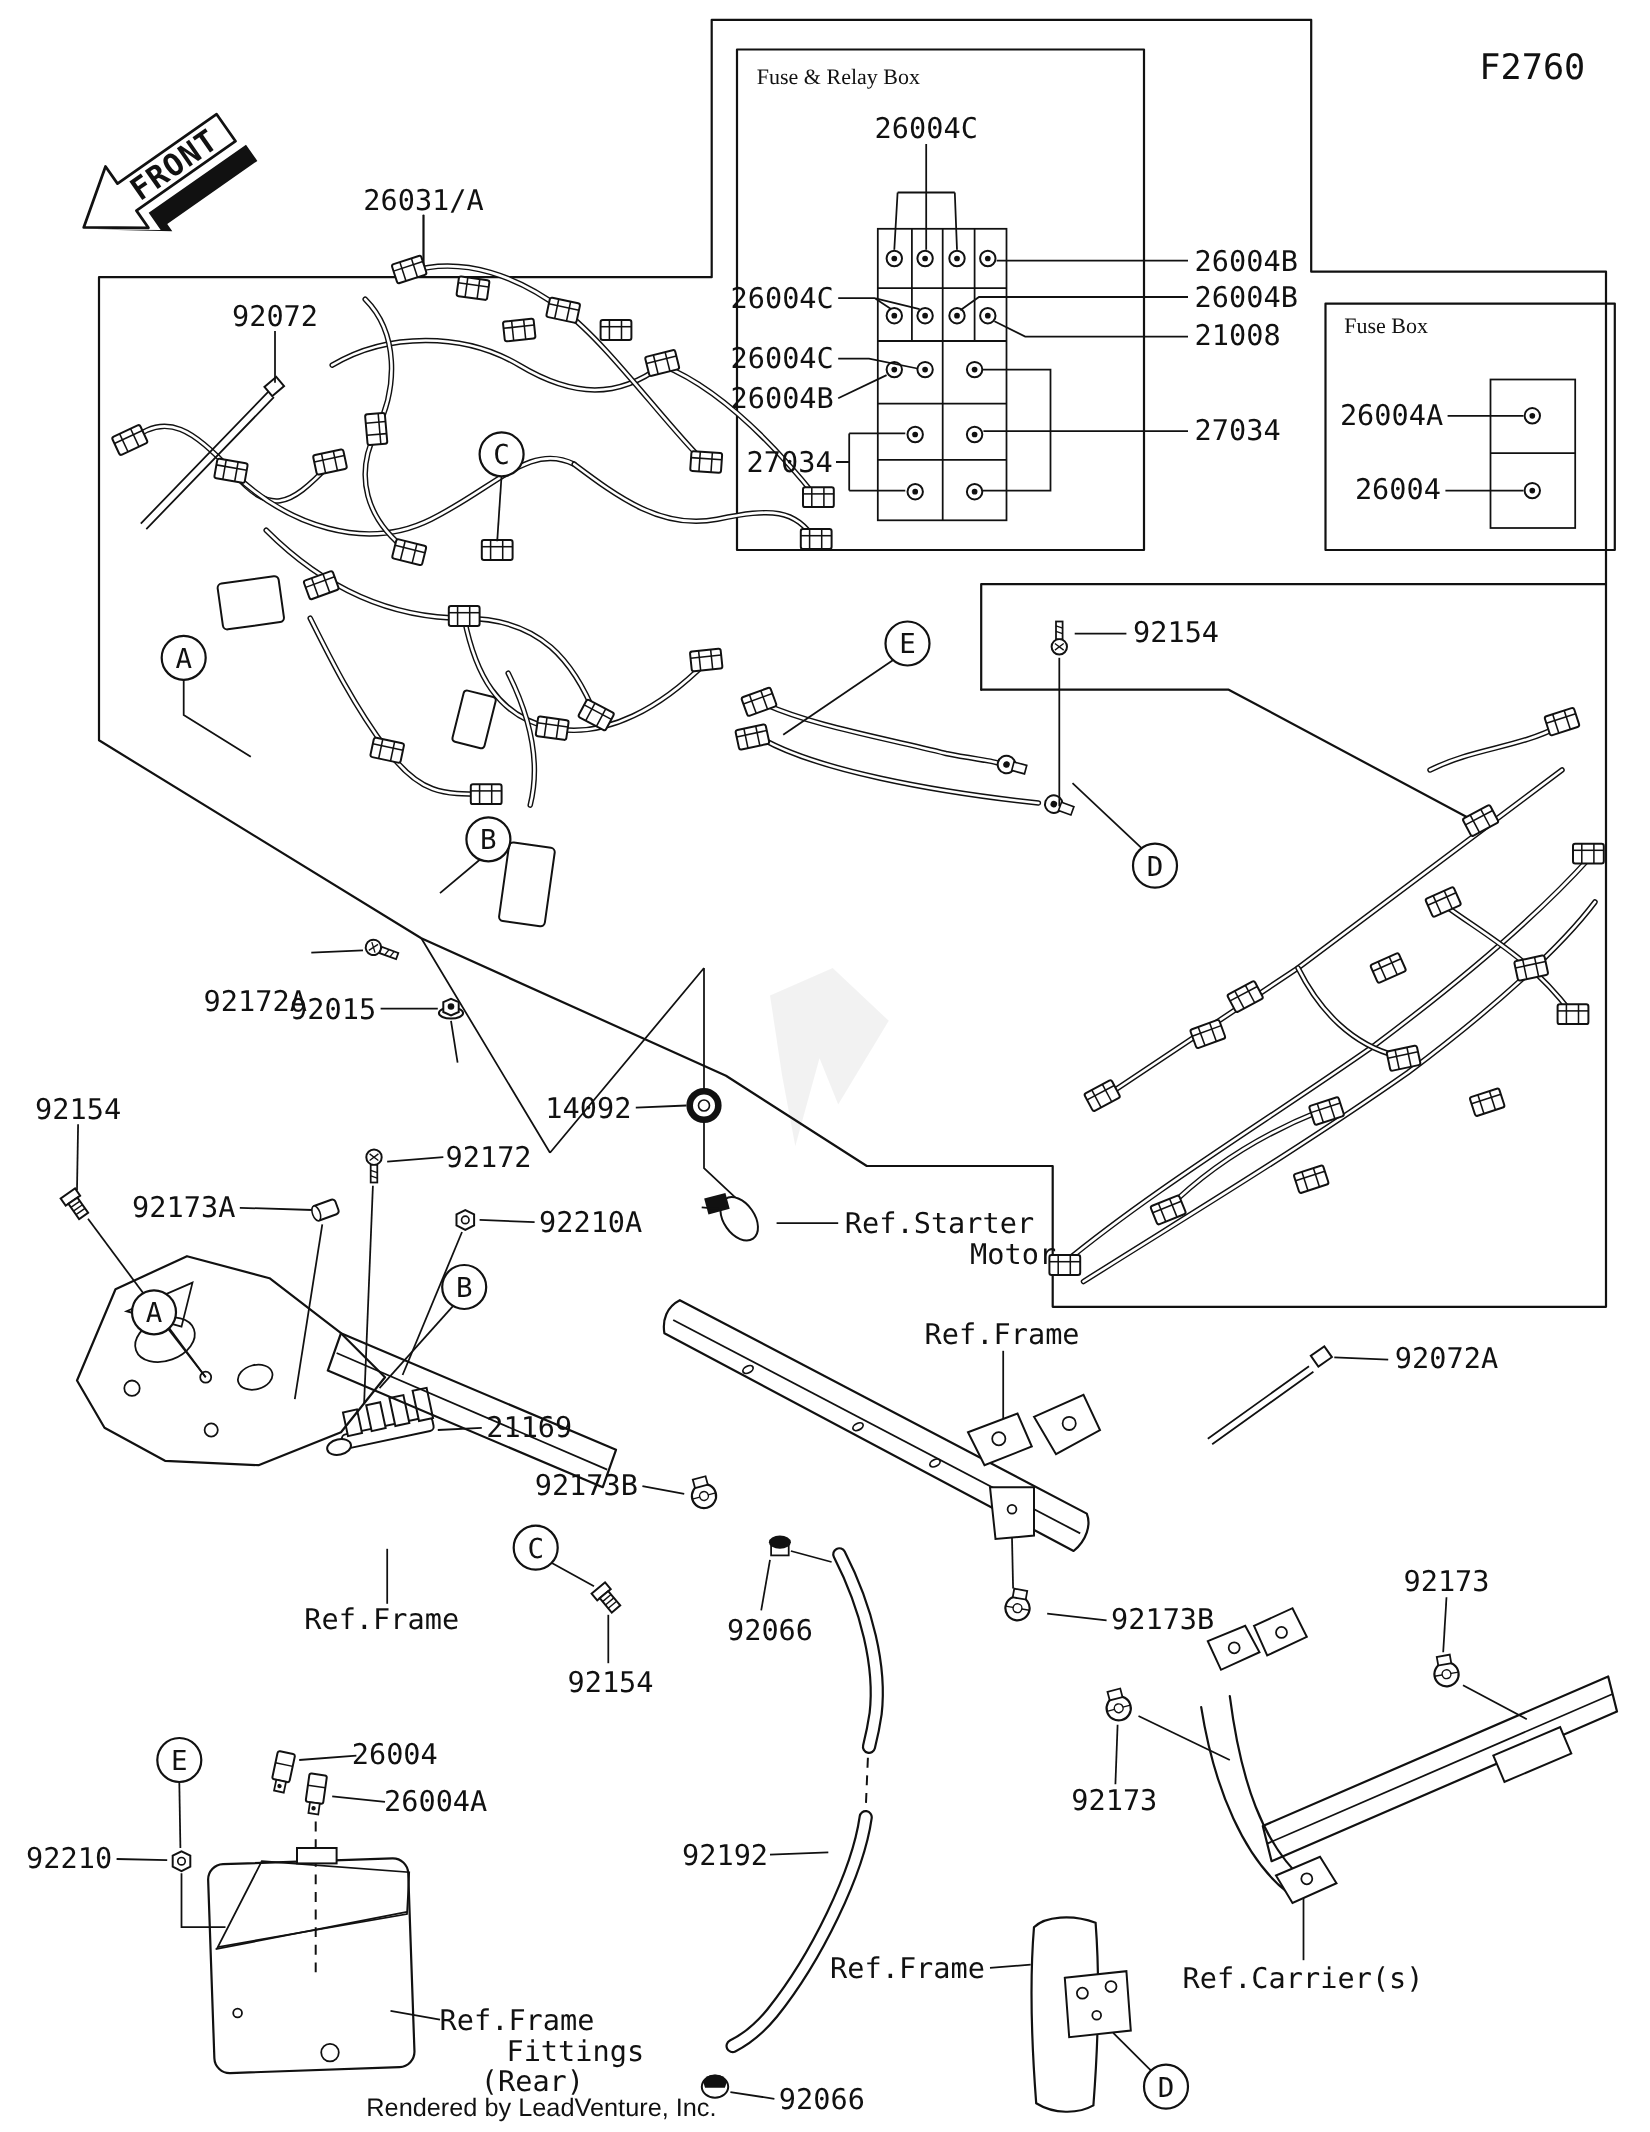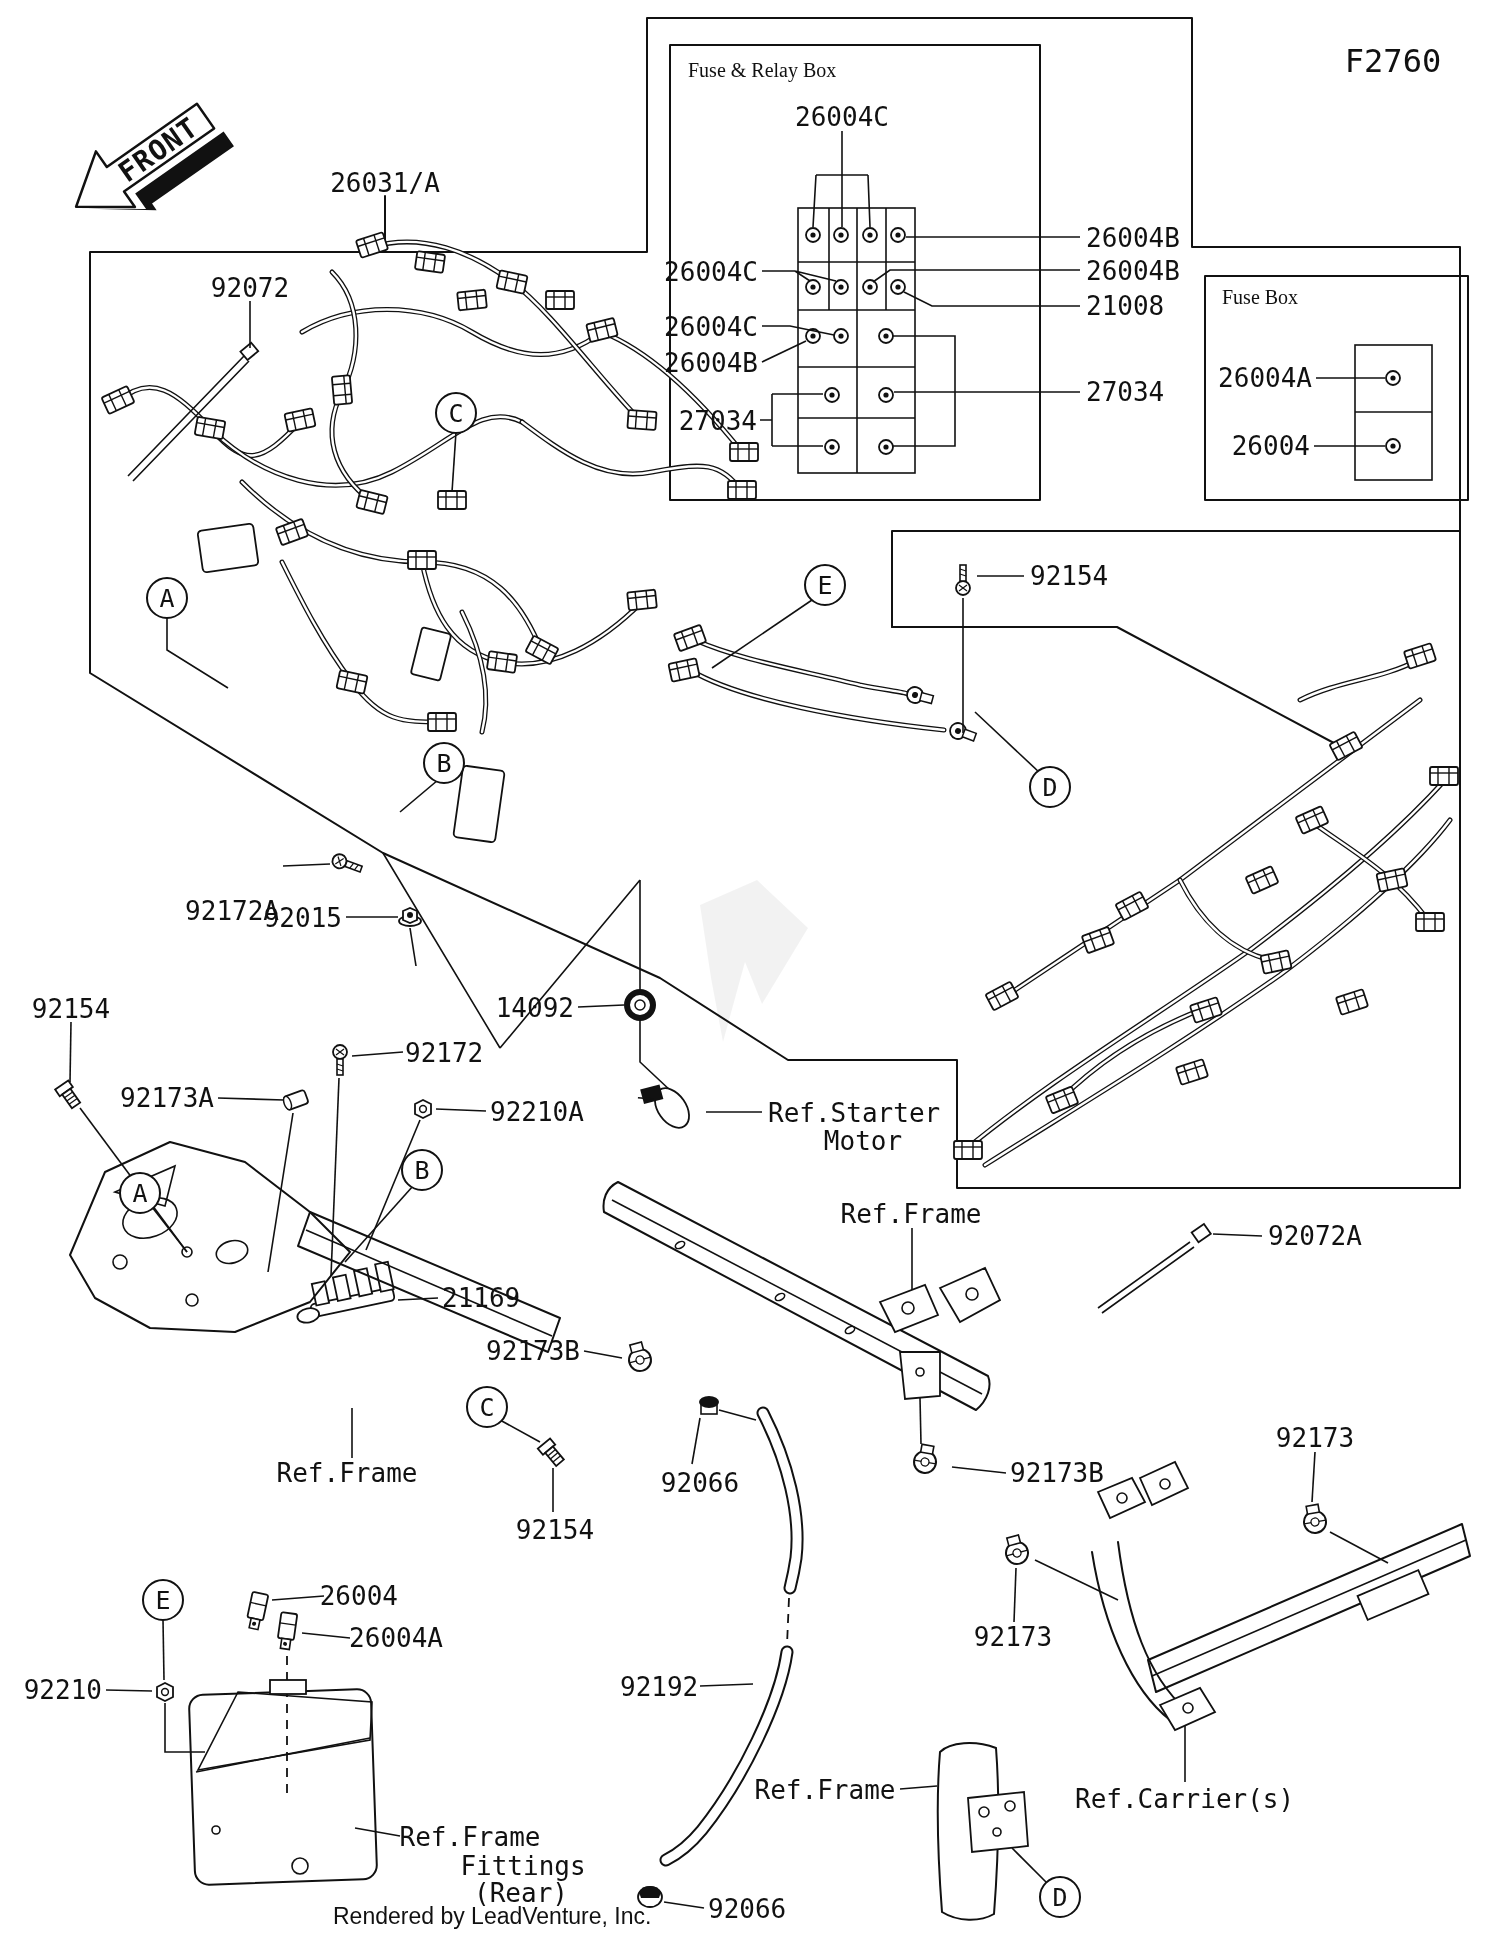--- a/index.html
+++ b/index.html
@@ -480,28 +480,28 @@
       <div class="lbl" style="left: 700px; top: 1483px; transform: translate(-50%, -50%);">92066</div>
       <div class="lbl" style="left: 620px; top: 1687px; transform: translate(0px, -50%);">92192</div>
       <div class="lbl" style="left: 555px; top: 1530px; transform: translate(-50%, -50%);">92154</div>
       <div class="lbl" style="left: 708px; top: 1909px; transform: translate(0px, -50%);">92066</div>
       <div class="lbl" style="left: 1315px; top: 1438px; transform: translate(-50%, -50%);">92173</div>
       <div class="lbl" style="left: 1013px; top: 1637px; transform: translate(-50%, -50%);">92173</div>
       <div class="lbl" style="left: 398px; top: 1596px; transform: translate(-100%, -50%);">26004</div>
       <div class="lbl" style="left: 443px; top: 1638px; transform: translate(-100%, -50%);">26004A</div>
       <div class="lbl" style="left: 102px; top: 1690px; transform: translate(-100%, -50%);">92210</div>
       <div class="lbl" style="left: 768px; top: 1113px; transform: translate(0px, -50%);">Ref.Starter</div>
-      <div class="lbl" style="left: 847px; top: 1141px; transform: translate(-50%, -50%); padding-left: 32px;">Motor</div>
+      <div class="lbl" style="left: 905px; top: 1141px; transform: translate(-50%, -50%); padding-left: 32px;">Motor</div>
       <div class="lbl" style="left: 911px; top: 1214px; transform: translate(-50%, -50%);">Ref.Frame</div>
       <div class="lbl" style="left: 347px; top: 1473px; transform: translate(-50%, -50%);">Ref.Frame</div>
       <div class="lbl" style="left: 825px; top: 1790px; transform: translate(-50%, -50%);">Ref.Frame</div>
       <div class="lbl" style="left: 1075px; top: 1799px; transform: translate(0px, -50%);">Ref.Carrier(s)</div>
       <div class="lbl" style="left: 470px; top: 1837px; transform: translate(-50%, -50%);">Ref.Frame</div>
       <div class="lbl" style="left: 523px; top: 1866px; transform: translate(-50%, -50%);">Fittings</div>
-      <div class="lbl" style="left: 521px; top: 1893px; transform: translate(-50%, -50%);">(Rear)</div>
+      <div class="lbl" style="left: 484px; top: 1893px; transform: translate(-50%, -50%);">(Rear)</div>
     </div>
 <div id="callouts">
       <div class="callout" style="left: 167px; top: 598px;">A</div>
       <div class="callout" style="left: 444px; top: 763px;">B</div>
       <div class="callout" style="left: 456px; top: 413px;">C</div>
       <div class="callout" style="left: 825px; top: 585px;">E</div>
       <div class="callout" style="left: 1050px; top: 787px;">D</div>
       <div class="callout" style="left: 140px; top: 1193px;">A</div>
       <div class="callout" style="left: 422px; top: 1170px;">B</div>
       <div class="callout" style="left: 487px; top: 1407px;">C</div>

